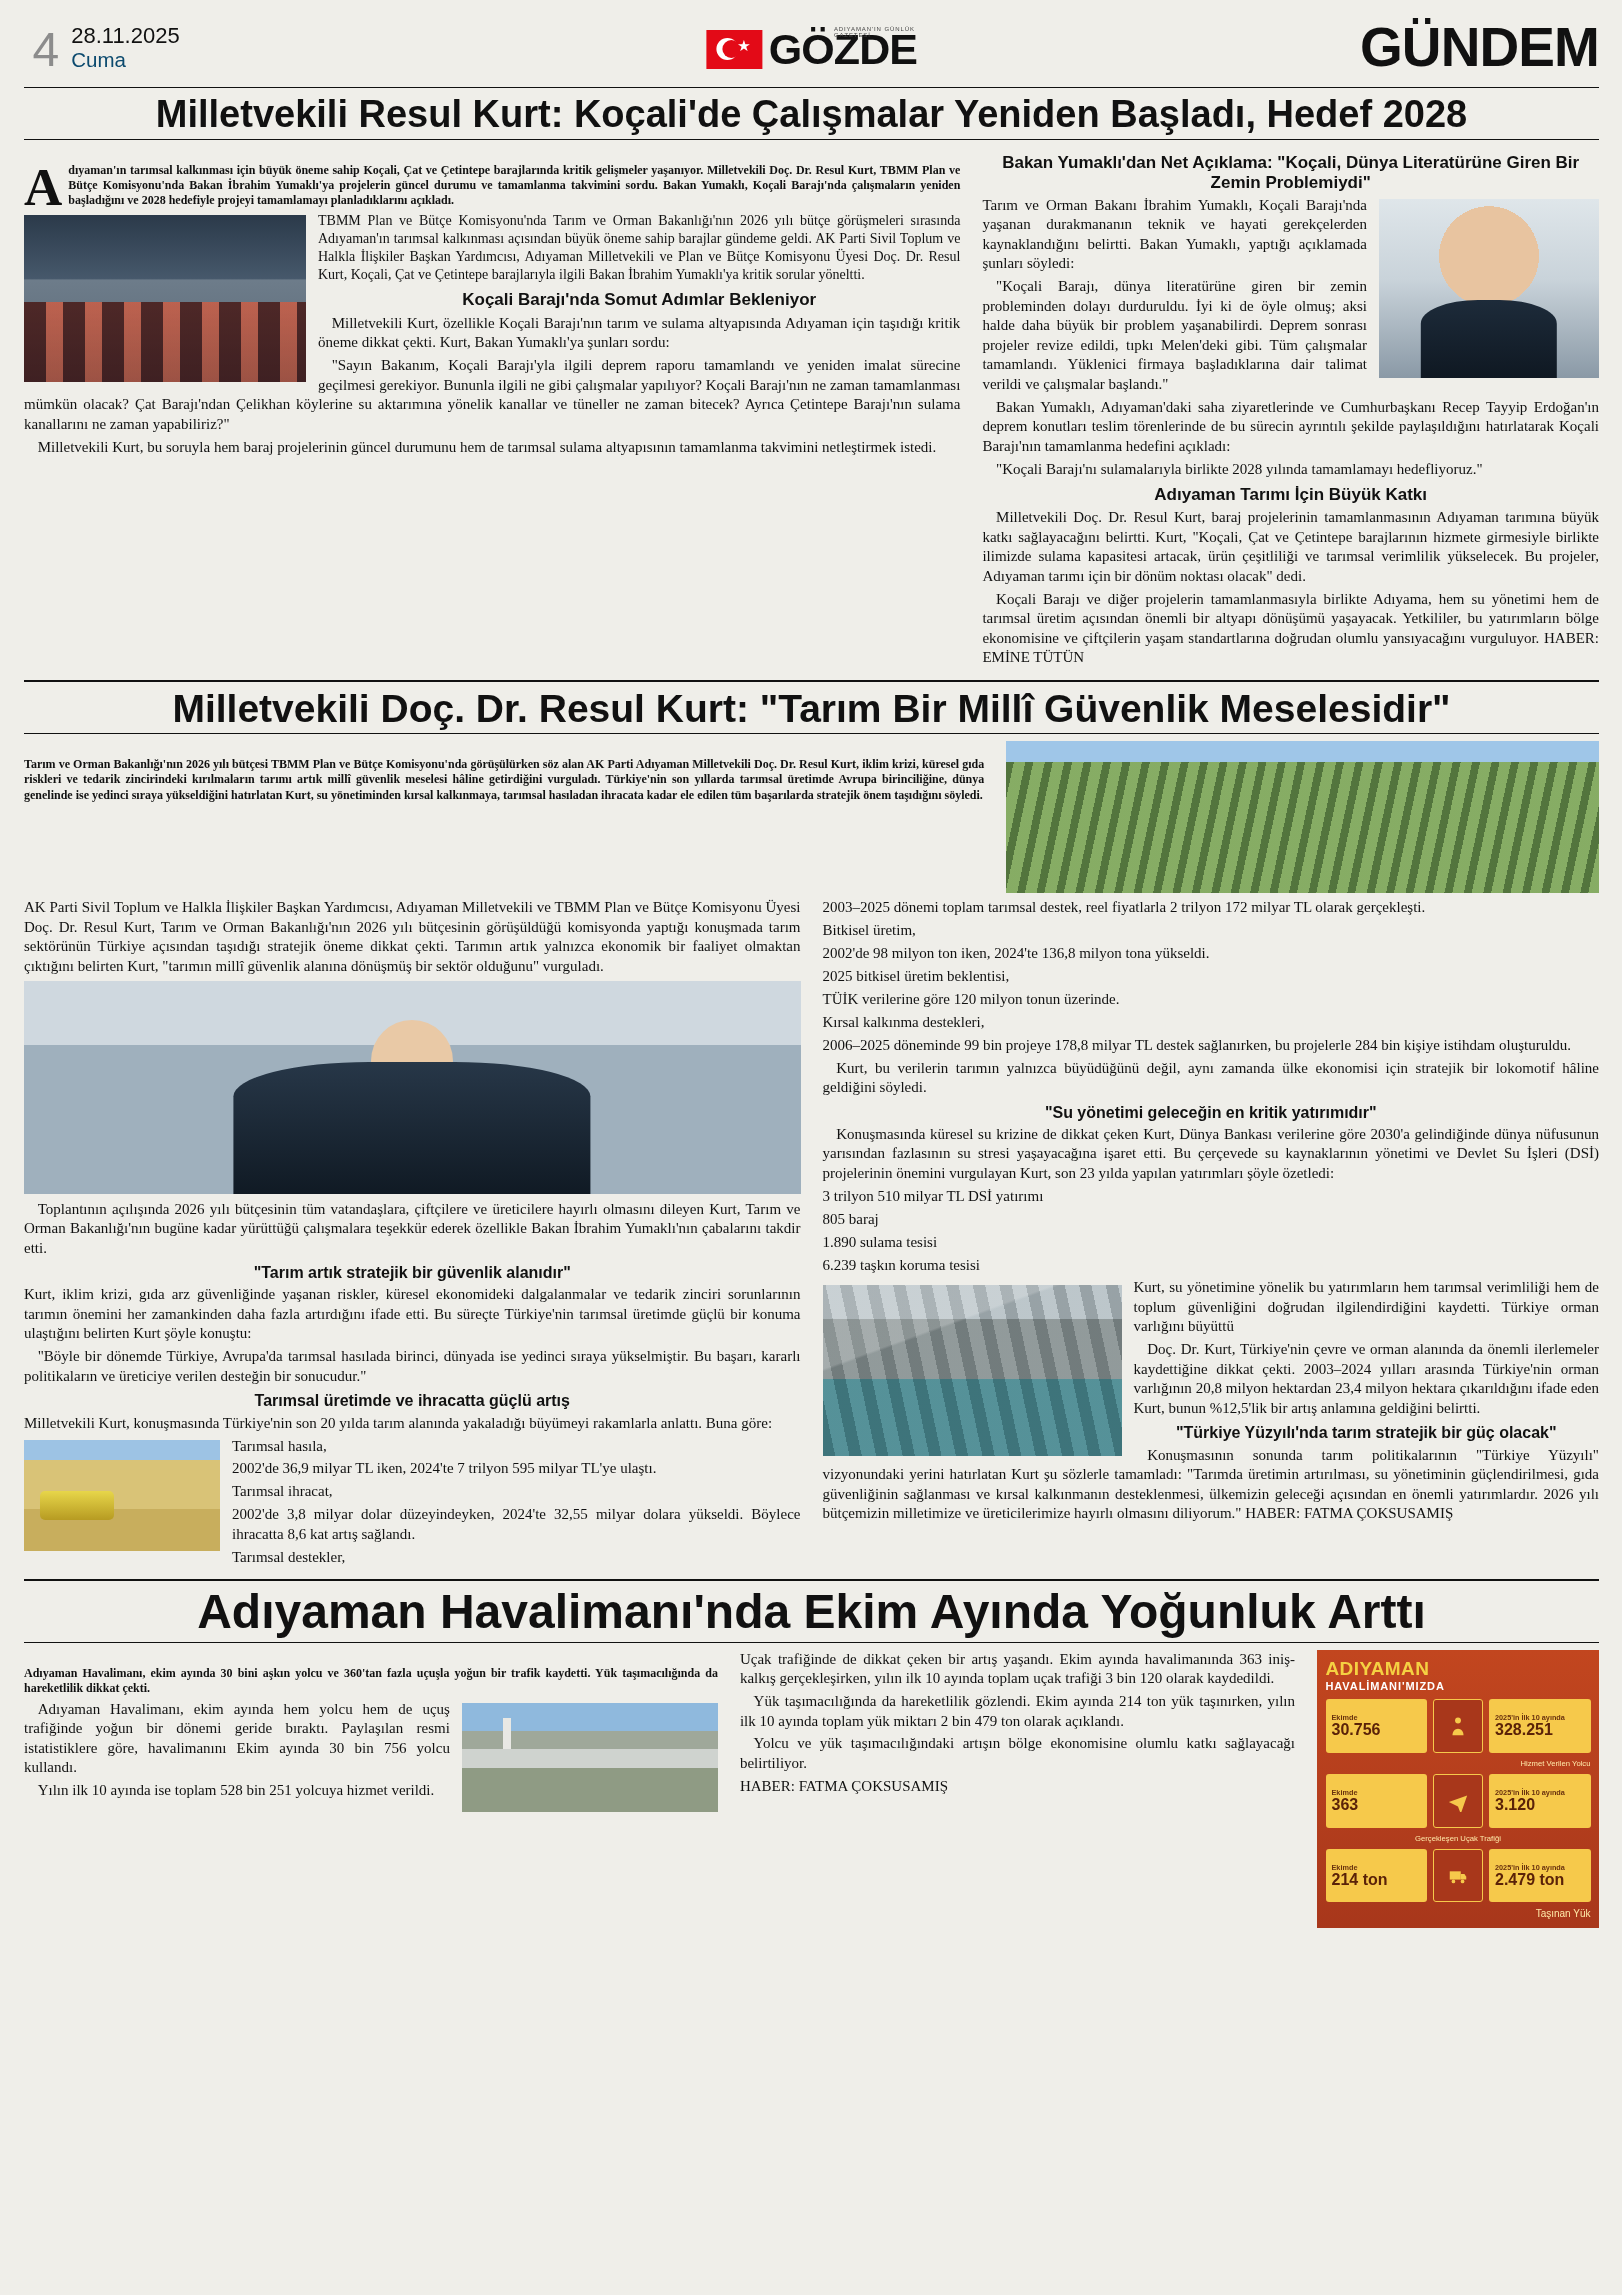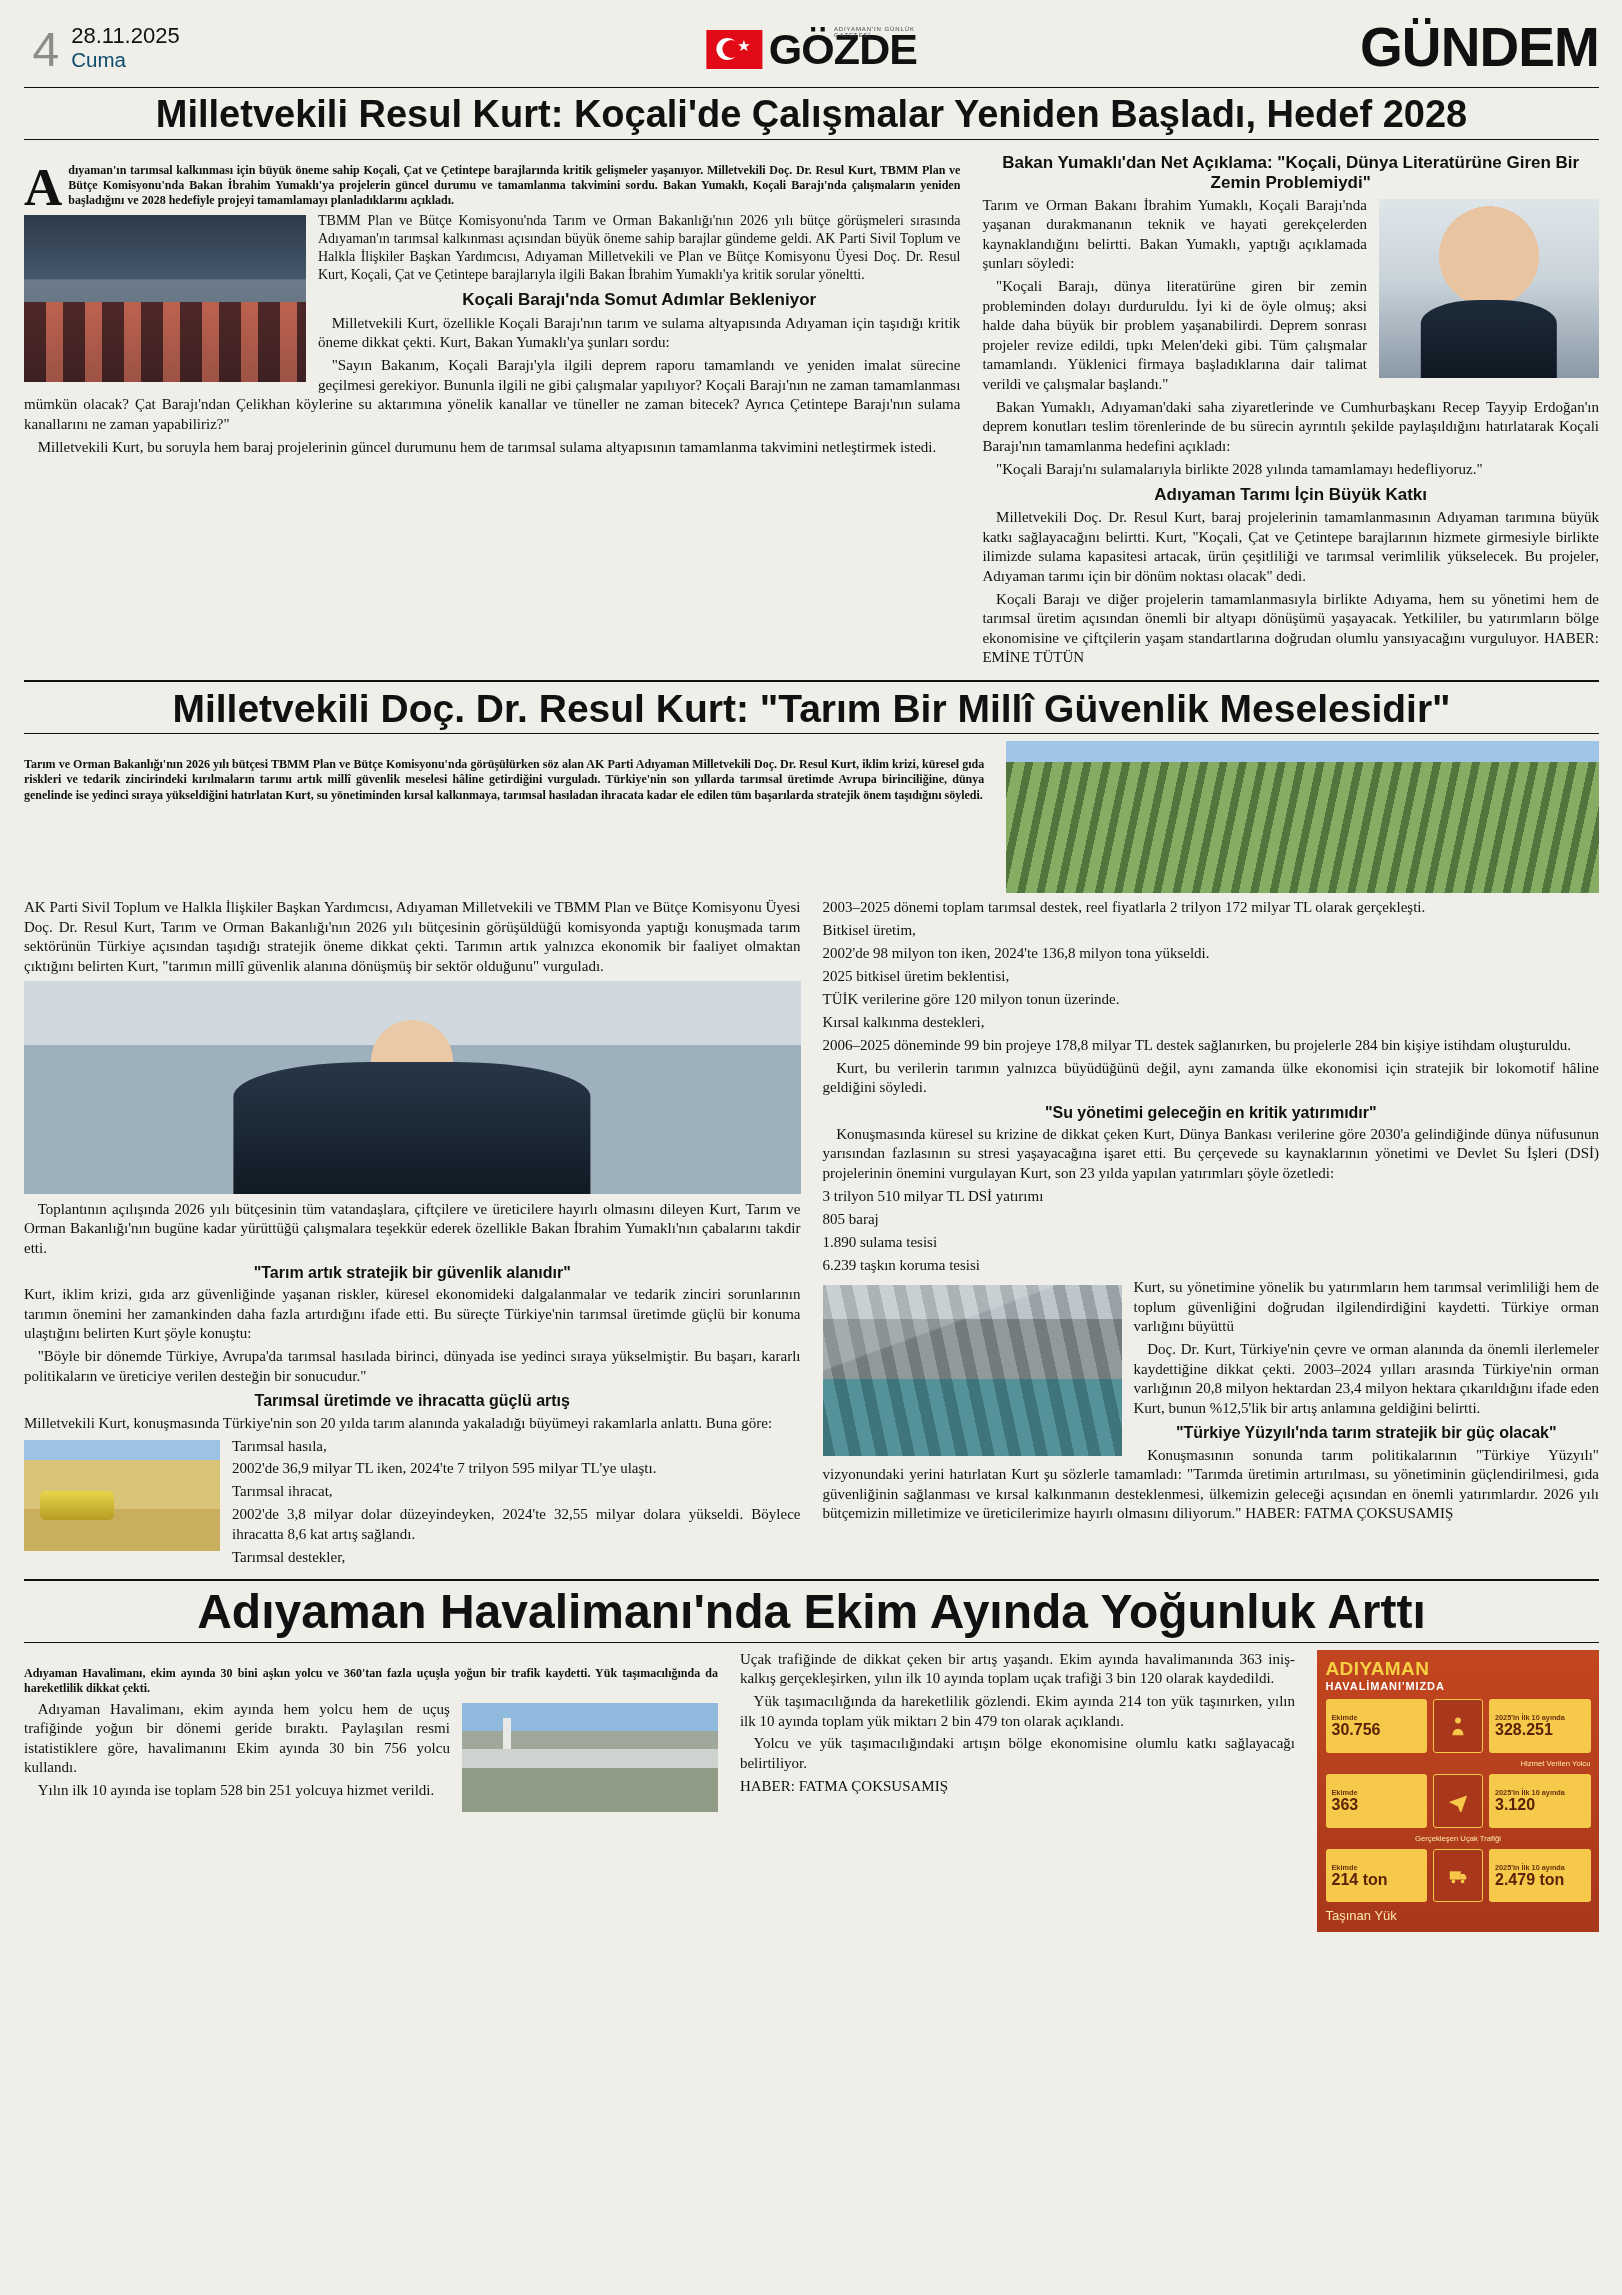--- a/index.html
+++ b/index.html
@@ -339,20 +339,20 @@
                   <path d="M15 11h4l2 3v3h-6z"></path>
                   <circle cx="7" cy="19" r="2"></circle>
                   <circle cx="17" cy="19" r="2"></circle>
                 </svg>
             </div>
             <div class="info-cell">
               <div class="lbl">2025'in İlk 10 ayında</div>
               <div class="val">2.479 ton</div>
             </div>
           </div>
-          <div style="font-family:'Liberation Sans',sans-serif;font-size:13px;text-align:left;color:#ffe9a8">Taşınan Yük</div>
+          <div style="font-family:'Liberation Sans',sans-serif;font-size:10px;text-align:right;color:#ffe9a8">Taşınan Yük</div>
         </div>
       </div>
     </div>
   </div>
 
 </div>
 
 
 </body></html>

